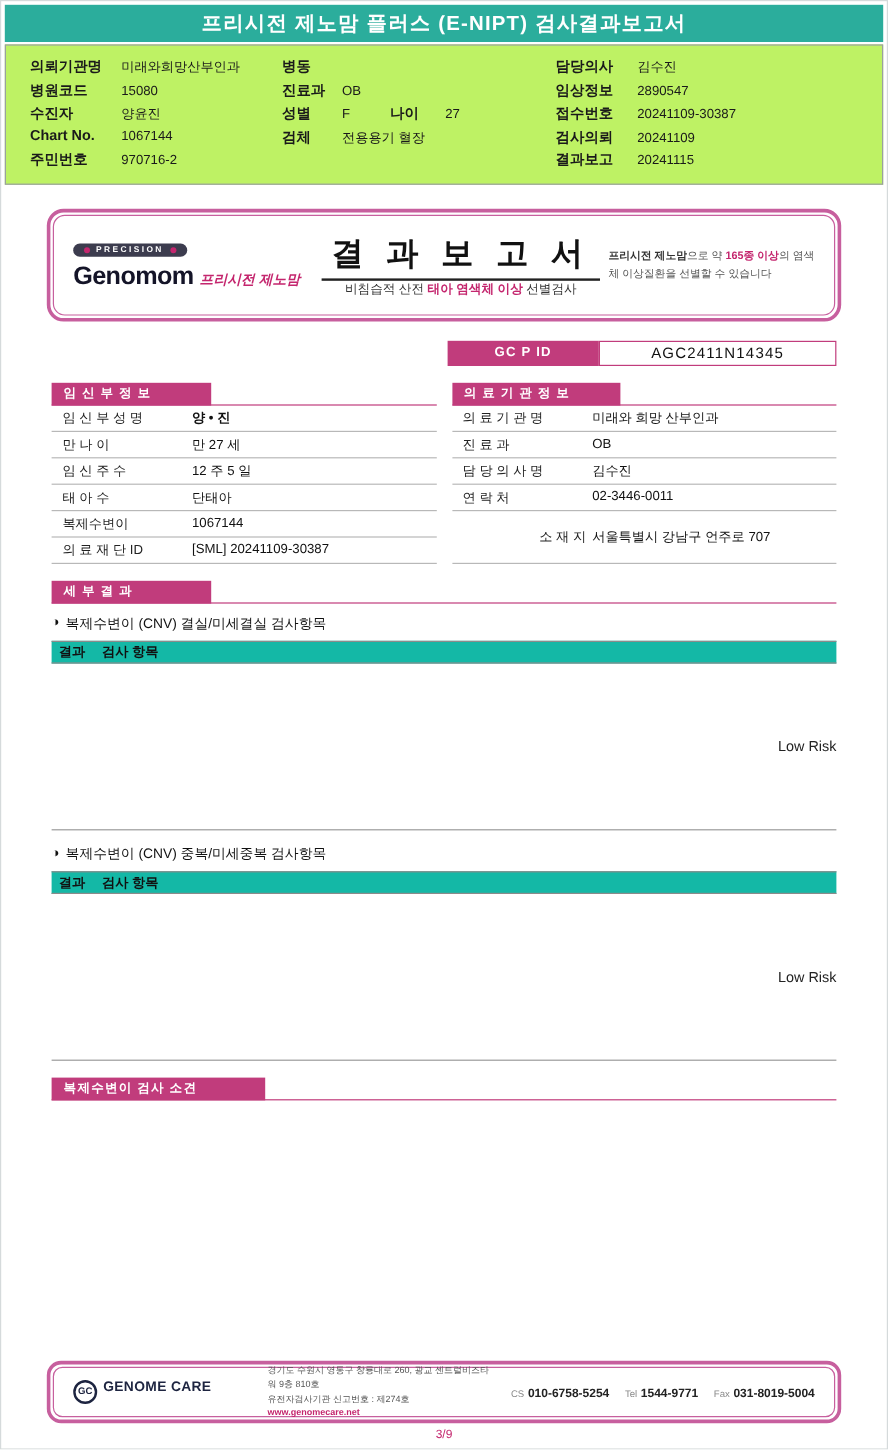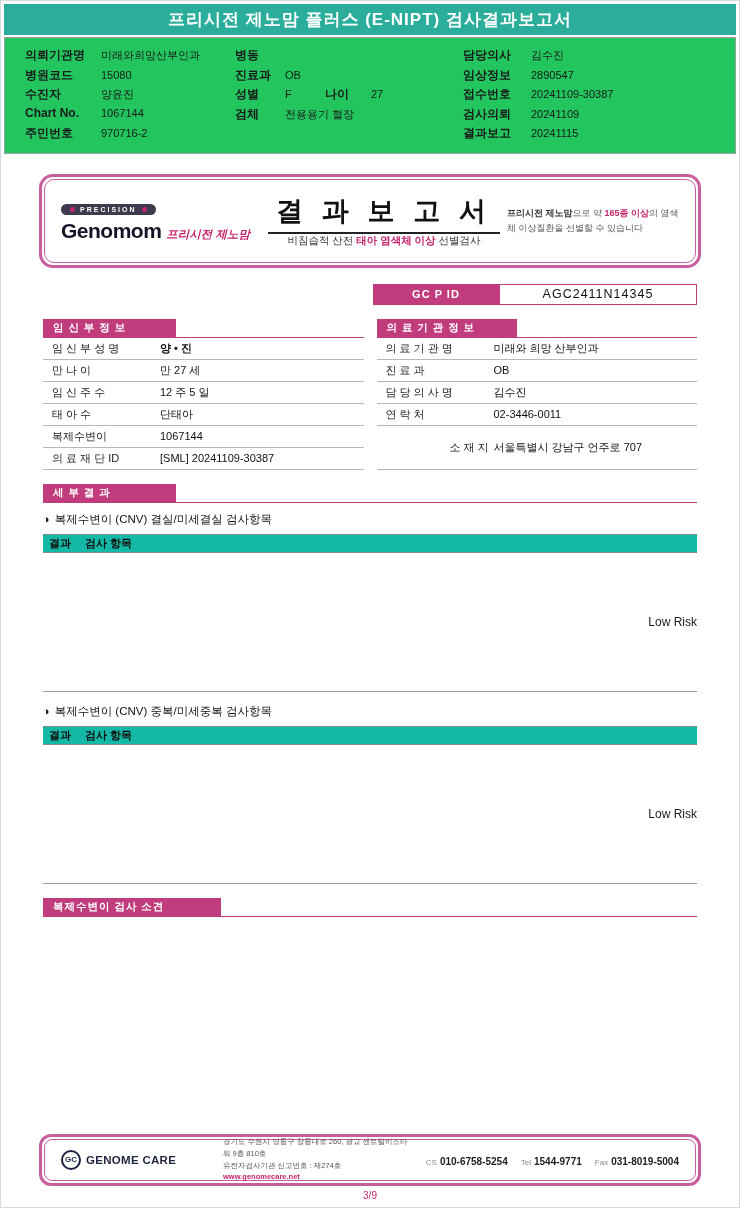--- a/index.html
+++ b/index.html
@@ -4,21 +4,21 @@
 <style>
   * { margin:0; padding:0; box-sizing:border-box; }
   html,body { background:#fff; }
   body { width:740px; height:1208px; font-family:"Liberation Sans","DejaVu Sans",sans-serif; color:#1a1a1a; }
   .page { width:740px; height:1208px; position:relative; overflow:hidden; border:1px solid #d5dadb; background:#fff; }
 
   
   .top-bar { margin:3px 3px 0; height:31px; background:#2BAD9C; color:#fff; display:flex; align-items:center; justify-content:center; font-size:17px; font-weight:bold; letter-spacing:1px; }
 
   
-  .patient-box { margin:2px 3px 0; border:1px solid #9aa0a0; background:#22c55e; padding:9px 20px 8px; display:grid; grid-template-columns:210px 228px 1fr; }
+  .patient-box { margin:2px 3px 0; border:1px solid #9aa0a0; background:#bef264; padding:9px 20px 8px; display:grid; grid-template-columns:210px 228px 1fr; }
   .p-row { display:flex; align-items:baseline; height:19.5px; font-size:11px; }
   .p-label { font-weight:bold; font-size:12px; width:76px; flex:none; }
   .c2 .p-label { width:50px; }
   .c3 .p-label { width:68px; }
   .p-label2 { font-weight:bold; font-size:12px; width:46px; flex:none; }
   .p-val2 { width:40px; flex:none; }
 
   
   .card { margin:20px 38px 0; border:3px solid #C75F9E; border-radius:14px; padding:2px; background:#fff; }
   .card-inner { border:1px solid #C75F9E; border-radius:10px; background:#fff; }
@@ -66,21 +66,21 @@
   .cnv-heading { margin:9px 42px 0; font-size:11.5px; color:#111; display:flex; align-items:center; gap:5px; height:16px; }
   .cnv-icon { font-size:11px; line-height:1; }
   .cnv-cols { margin:6px 42px 0; height:19px; background:#14b8a6; border-top:1px solid #8b8b8b; border-bottom:1px solid #8b8b8b; display:flex; align-items:center; font-weight:bold; font-size:11px; padding-left:6px; gap:14px; color:#111; }
   .cnv-result { margin:0 42px; height:139px; border-bottom:1px solid #9b9b9b; display:flex; align-items:center; justify-content:flex-end; font-size:12px; color:#222; }
 
   .findings-space { height:205px; }
 
   
   .footer-card { margin:12px 38px 0; border:3px solid #C75F9E; border-radius:12px; padding:2px; }
   .foot-inner { border:1px solid #C75F9E; border-radius:8px; height:42px; display:flex; align-items:center; padding:0 16px; gap:14px; }
-  .f-logo { display:flex; align-items:center; gap:5px; width:148px; flex:none; }
+  .f-logo { display:flex; align-items:flex-start; gap:5px; width:148px; flex:none; }
   .f-mark { width:20px; height:20px; flex:none; border:2px solid #1d2440; border-radius:50%; display:flex; align-items:center; justify-content:center; font-size:8px; font-weight:bold; color:#1d2440; }
   .f-name { font-size:11.5px; font-weight:bold; color:#1d2440; letter-spacing:0.3px; }
   .f-addr { font-size:7.5px; color:#555; line-height:1.55; }
   .f-web { color:#C4266E; font-weight:bold; }
   .f-contacts { margin-left:auto; display:flex; gap:13px; align-items:center; white-space:nowrap; }
   .f-clabel { color:#8a8a8a; font-size:8px; margin-right:3px; }
   .f-cval { font-weight:bold; color:#222; font-size:10px; }
 
   .page-num { text-align:center; color:#C4266E; font-size:10px; margin-top:4px; }
 </style>

